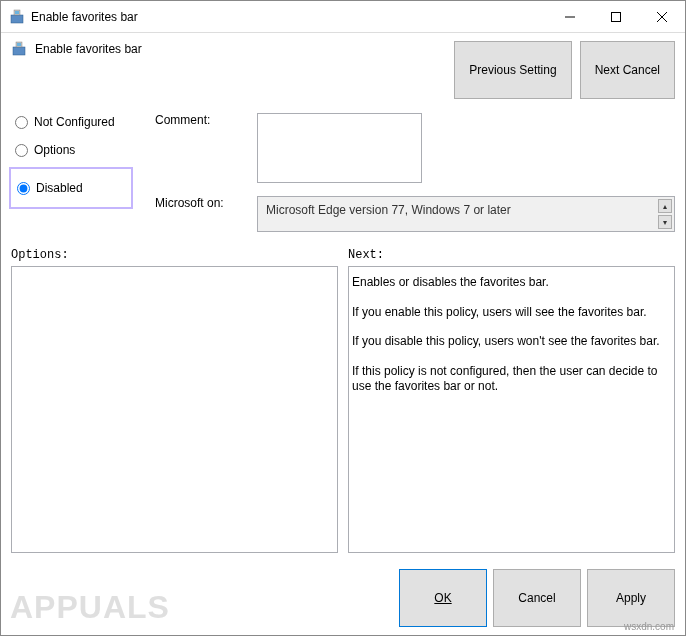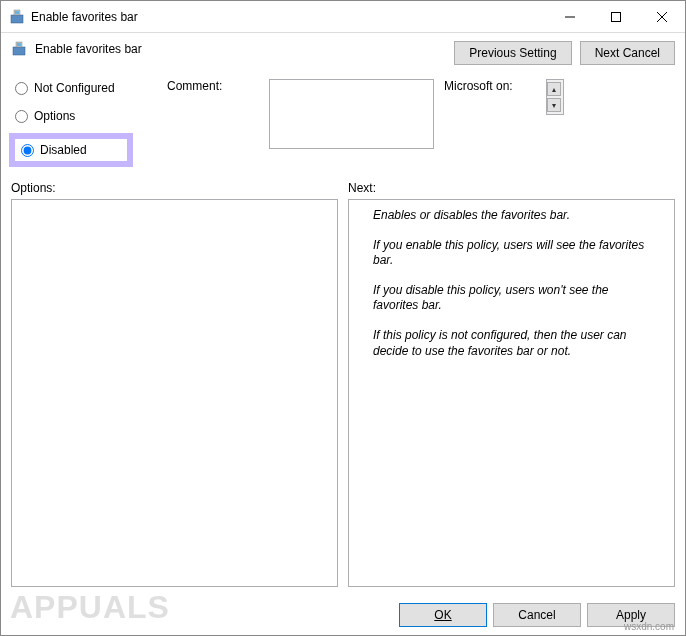--- a/index.html
+++ b/index.html
@@ -78,62 +78,62 @@
       font-size: 12px;
       flex: 1;
     }
     .nav-buttons {
       display: flex;
       justify-content: flex-end;
       gap: 8px;
       margin-bottom: 8px;
     }
     .btn {
-      padding: 4px 14px;
+      padding: 21px 14px;
       background: #e1e1e1;
       border: 1px solid #adadad;
       font-family: inherit;
       font-size: 12px;
       cursor: pointer;
       min-width: 88px;
     }
     .btn.default {
       border-color: #0078d7;
       text-decoration: underline;
     }
     .top-section {
       display: flex;
-      gap: 36px;
+      gap: 24px;
       margin-bottom: 10px;
     }
     .radio-column {
       display: flex;
       flex-direction: column;
       gap: 10px;
       width: 120px;
     }
     .radio-item {
       display: flex;
       align-items: center;
       gap: 6px;
       padding: 2px 4px;
       cursor: pointer;
     }
     .radio-item input[type="radio"] {
       margin: 0;
     }
     .radio-item.highlighted {
-      border: 6px solid #c4b5fd;
-      padding: 4px 6px;
+      border: 2px solid #c4b5fd;
+      padding: 12px 6px;
       margin: -2px -2px;
     }
     .fields-column {
       flex: 1;
       display: flex;
-      flex-direction: row;
+      flex-direction: column;
       gap: 10px;
     }
     .field-row {
       display: flex;
       gap: 12px;
     }
     .field-label {
       width: 90px;
       font-size: 12px;
     }
@@ -189,30 +189,30 @@
       min-height: 0;
     }
     .panel-column {
       flex: 1;
       display: flex;
       flex-direction: column;
       gap: 4px;
     }
     .panel-label {
       font-size: 12px;
+      font-family: Liberation Mono, monospace;
     }
     .panel-box {
       flex: 1;
       border: 1px solid #abadb3;
       background: #fff;
-      padding: 8px 24px;
+      padding: 8px 3px;
       font-size: 12px;
       overflow: auto;
       position: relative;
-      font-style: italic;
     }
     .panel-box.with-scroll {
       overflow-y: scroll;
     }
     .help-text p {
       margin-bottom: 14px;
       line-height: 1.3;
     }
     .footer-buttons {
       display: flex;
@@ -314,20 +314,21 @@
       <div class="fields-column">
         <div class="field-row">
           <span class="field-label">Comment:</span>
           <div style="flex:1;position:relative;">
             <textarea class="textarea-box comment-box" style=""></textarea>
           </div>
         </div>
         <div class="field-row">
           <span class="field-label">Microsoft on:</span>
           <div class="supported-box">
+            <span>Microsoft Edge version 77, Windows 7 or later</span>
             <div class="scroll-arrows">
               <div class="scroll-arrow">▴</div>
               <div class="scroll-arrow">▾</div>
             </div>
           </div>
         </div>
       </div>
     </div>
 
     <div class="bottom-section">

